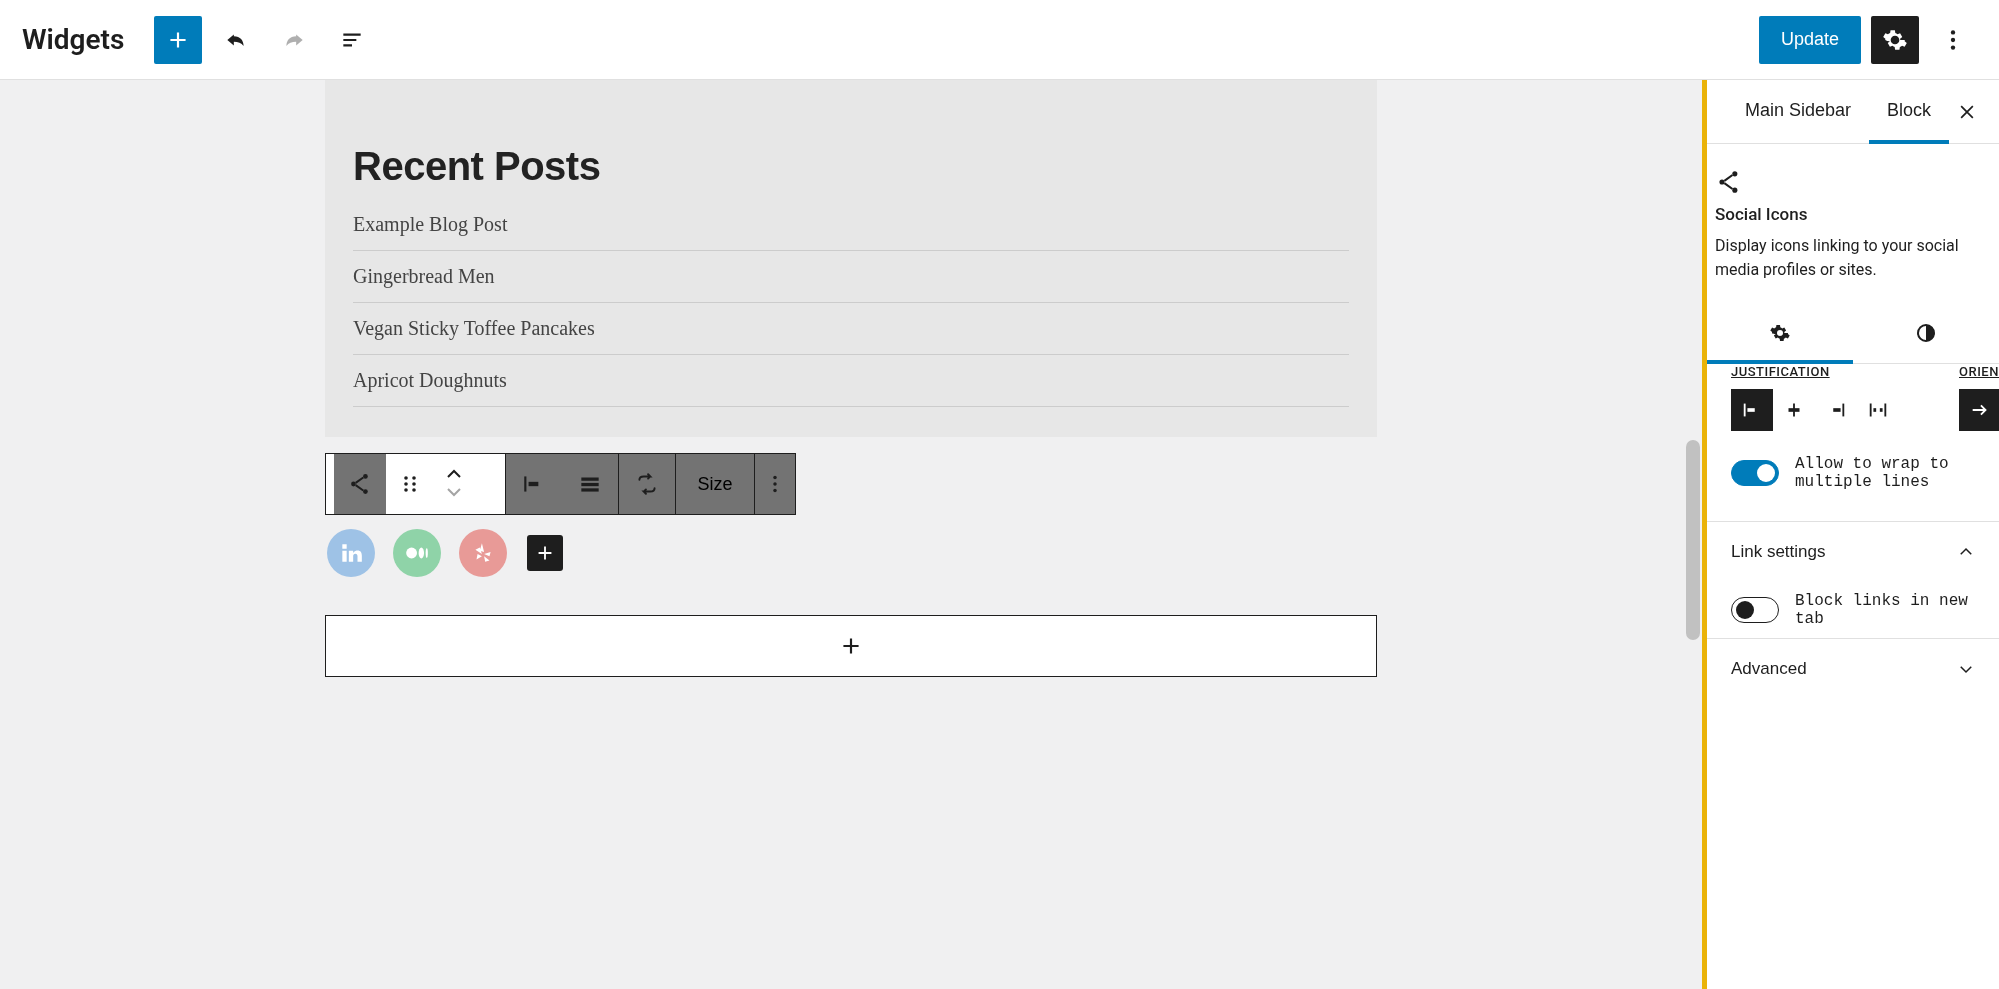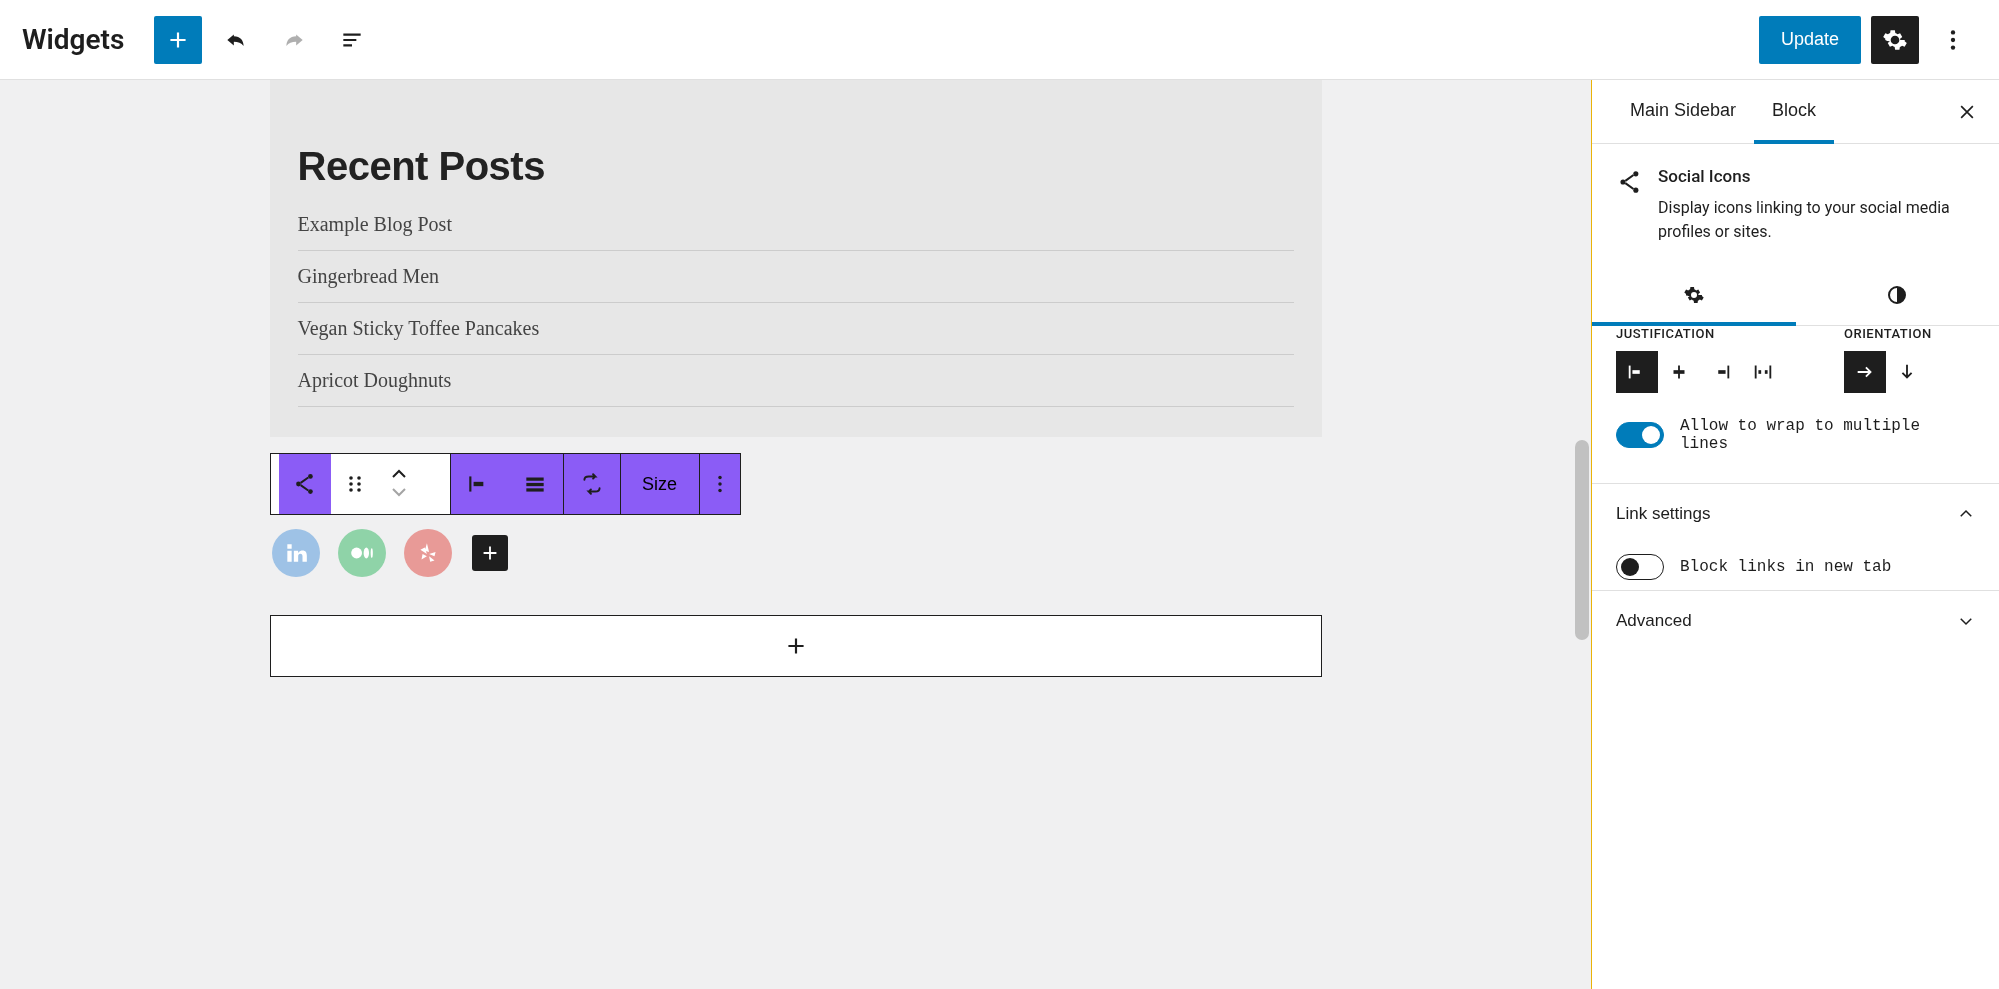--- a/index.html
+++ b/index.html
@@ -60,21 +60,21 @@
 
   
   .block-toolbar {
     display: inline-flex; background: #fff; border: 1px solid #1e1e1e;
     height: 62px; margin-top: 16px; position: relative; z-index: 5;
   }
   .tb-group { display: flex; border-right: 1px solid #1e1e1e; }
   .tb-group:last-child { border-right: none; }
   .tb-btn {
     width: 56px; height: 60px; display: flex; align-items: center; justify-content: center;
-    background: #8b5cf6; border: none; cursor: pointer; font-size: 16px;
+    background: #737373; border: none; cursor: pointer; font-size: 16px;
   }
   .tb-btn-wide { width: 78px; font-size: 18px; }
   .tb-btn svg { width: 26px; height: 26px; }
   .tb-btn-narrow { width: 40px; }
   .tb-group-start { width: 180px; justify-content: flex-start; align-items:center; padding:0 8px; gap:4px }
   .tb-group-start .tb-btn { width: 52px; }
   .tb-drag { display:flex; flex-direction:column; gap:2px; align-items:center; justify-content:center; width:40px; }
   .tb-move { display:flex; flex-direction:column; gap:-4px; align-items:center; justify-content:center; width:40px; }
 
   
@@ -106,38 +106,38 @@
   .add-block-btn svg { width: 26px; height: 26px; }
 
   
   .fake-scrollbar {
     position: absolute; right: 2px; top: 360px; width: 14px; height: 200px;
     background: #c1c1c1; border-radius: 7px;
   }
 
   
   .sidebar {
-    width: 408px; border-left: 1px solid #eab308; display: flex; flex-direction: column;
+    width: 297px; border-left: 5px solid #eab308; display: flex; flex-direction: column;
     overflow-y: auto;
   }
   .sb-tabs {
     display: flex; align-items: center; border-bottom: 1px solid #e0e0e0; height: 64px;
     padding: 0 16px 0 20px;
   }
   .sb-tab {
     padding: 0 18px; height: 100%; display: flex; align-items: center;
     font-size: 18px; color: #1e1e1e; background: none; border: none; cursor: pointer;
     border-bottom: 4px solid transparent; margin-bottom: -1px;
   }
   .sb-tab.active { border-bottom-color: #007cba; font-weight: 500; }
   .sb-tabs-spacer { flex: 1; }
   .sb-close { background:none; border:none; cursor:pointer; width:32px; height:32px; display:flex; align-items:center; justify-content:center; }
 
   .sb-block-header {
-    display: flex; gap: 14px; padding: 22px 24px 24px 24px; align-items: flex-start;
+    display: flex; gap: 8px; padding: 22px 24px 24px 8px; align-items: flex-start; flex-direction: column;
   }
   .sb-block-header svg { width: 28px; height: 28px; flex-shrink: 0; margin-top: 2px; }
   .sb-block-title { font-size: 17px; font-weight: 500; margin-bottom: 10px; }
   .sb-block-desc { font-size: 16px; color: #1e1e1e; line-height: 1.5; }
 
   .sb-subtabs { display: flex; border-bottom: 1px solid #e0e0e0; }
   .sb-subtab {
     flex: 1; height: 58px; display: flex; align-items: center; justify-content: center;
     background: none; border: none; cursor: pointer; border-bottom: 4px solid transparent;
     margin-bottom: -1px;
@@ -149,21 +149,21 @@
   .sb-panel-header {
     display: flex; align-items: center; justify-content: space-between;
     padding: 20px 24px; cursor: pointer; background:none; border:none; width:100%;
     font-size: 17px; font-weight: 500; color: #1e1e1e;
   }
   .sb-panel-body { padding: 0 24px 24px 24px; }
 
   .sb-field-row { display: flex; gap: 60px; margin-bottom: 18px; }
   .sb-field-label {
     font-size: 13px; font-weight: 500; text-transform: uppercase;
-    letter-spacing: 0.5px; color: #1e1e1e; margin-bottom: 10px; display:block;
+    letter-spacing: 0.5px; color: #1e1e1e; margin-bottom: 10px; display:block;text-decoration:underline;
   }
   .btn-toggle-group { display: flex; gap: 0; }
   .btn-toggle {
     width: 42px; height: 42px; display: flex; align-items: center; justify-content: center;
     background: #fff; border: none; cursor: pointer;
   }
   .btn-toggle.active { background: #1e1e1e; color: #fff; }
   .btn-toggle svg { width: 22px; height: 22px; }
 
   .sb-toggle-row {

